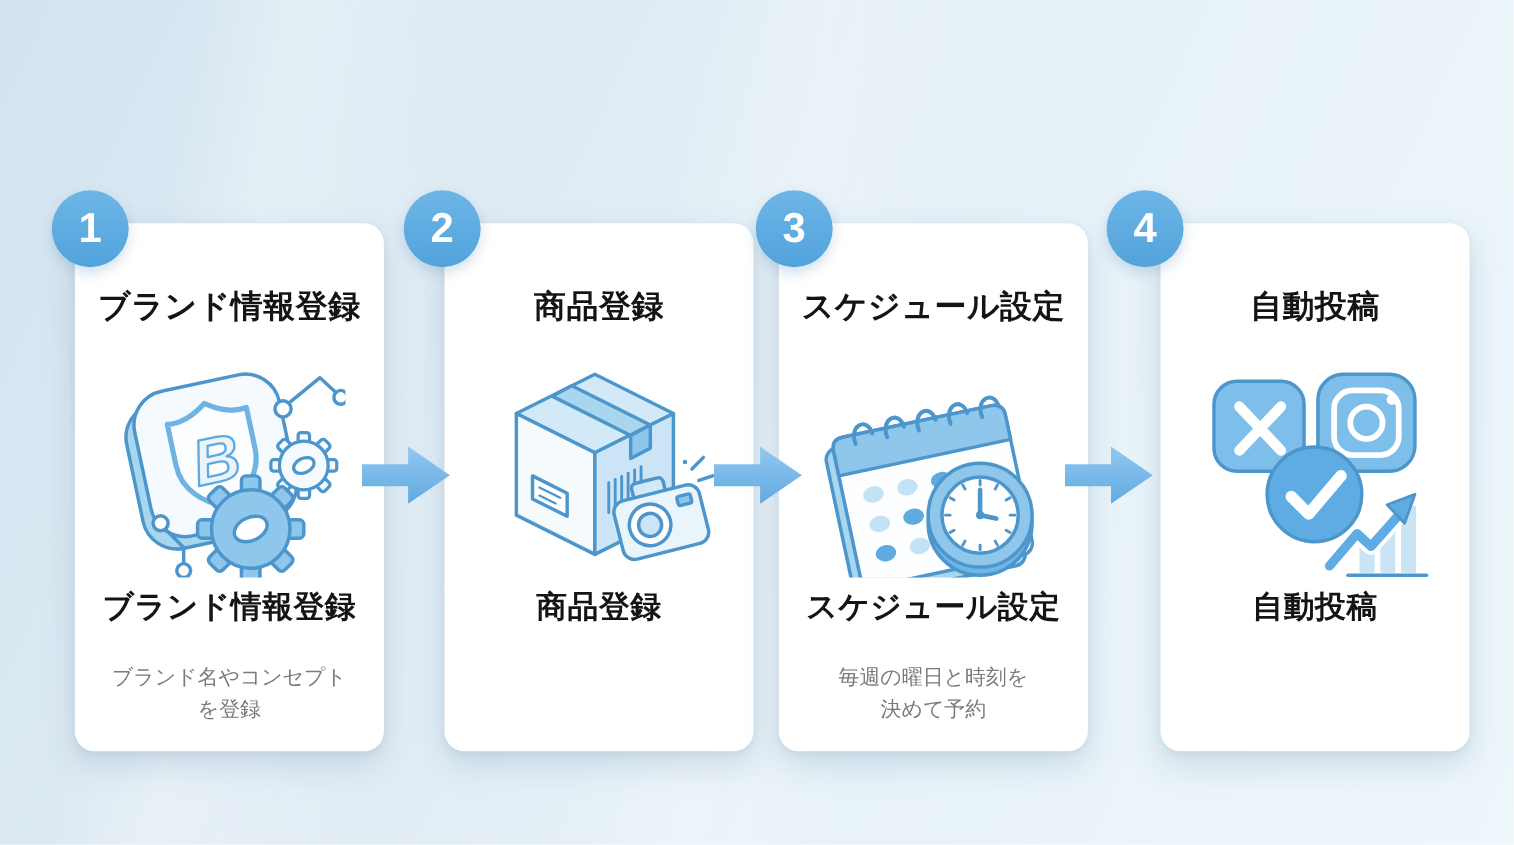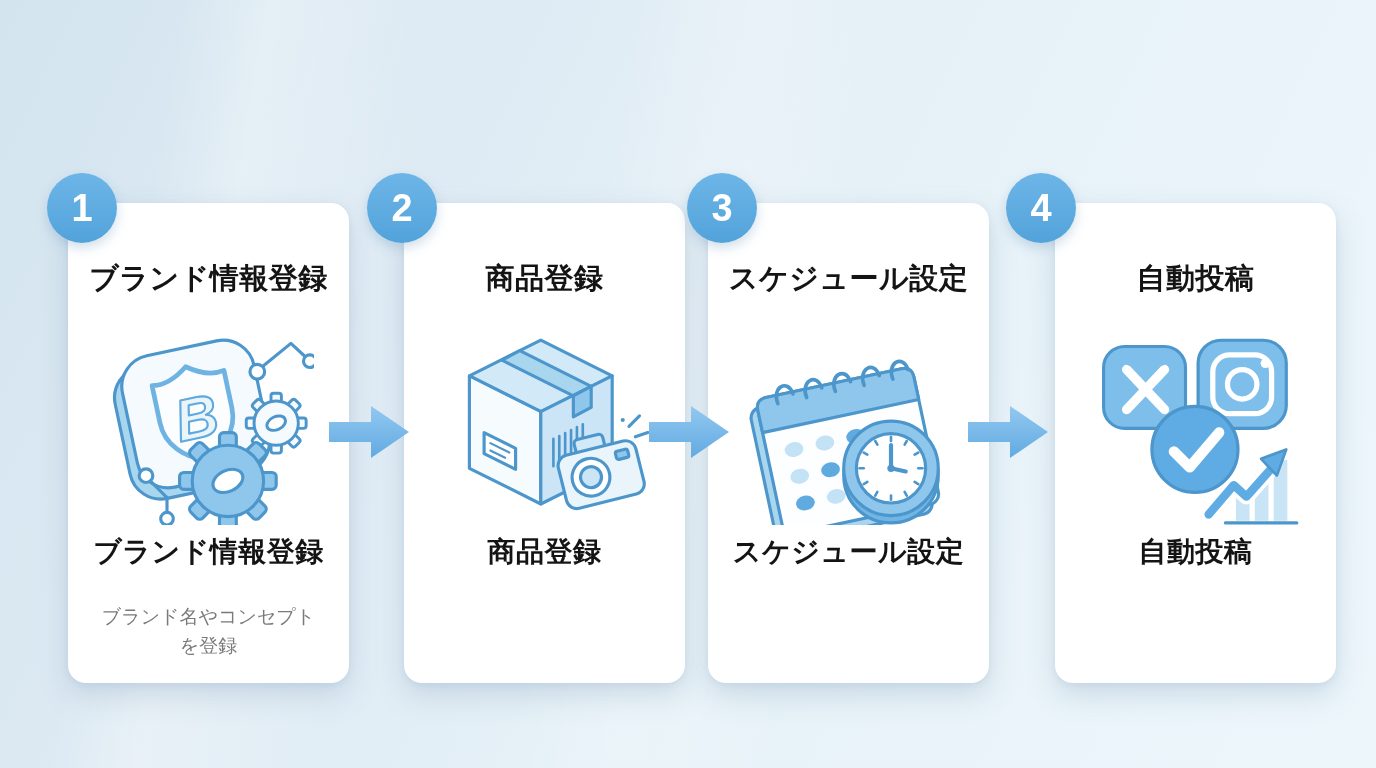--- a/index.html
+++ b/index.html
@@ -194,20 +194,22 @@
             <line y1="-26" y2="-30" transform="rotate(270)"></line>
             <line y1="-26" y2="-30" transform="rotate(300)"></line>
             <line y1="-26" y2="-30" transform="rotate(330)"></line>
           </g>
           <path d="M0 0 L0 -22 M0 0 L14 3" stroke-width="4"></path>
           <circle r="3.5" fill="#4C96CC" stroke="none"></circle>
         </g>
       </g>
     </svg>
     <div class="card-subtitle">スケジュール設定</div>
+    <div class="card-desc">毎週の曜日と時刻を
+決めて予約</div>
   </div>
 
   <svg class="flow-arrow arrow-3" viewBox="0 0 80 56">
     <path d="M0 18 H42 V2 L80 28 L42 54 V38 H0 Z" fill="url(#arrowGrad)"></path>
   </svg>
 
   <div class="badge badge-4">4</div>
   <div class="card card-4">
     <div class="card-title">自動投稿</div>
     <svg class="card-icon" viewBox="0 0 200 200">

